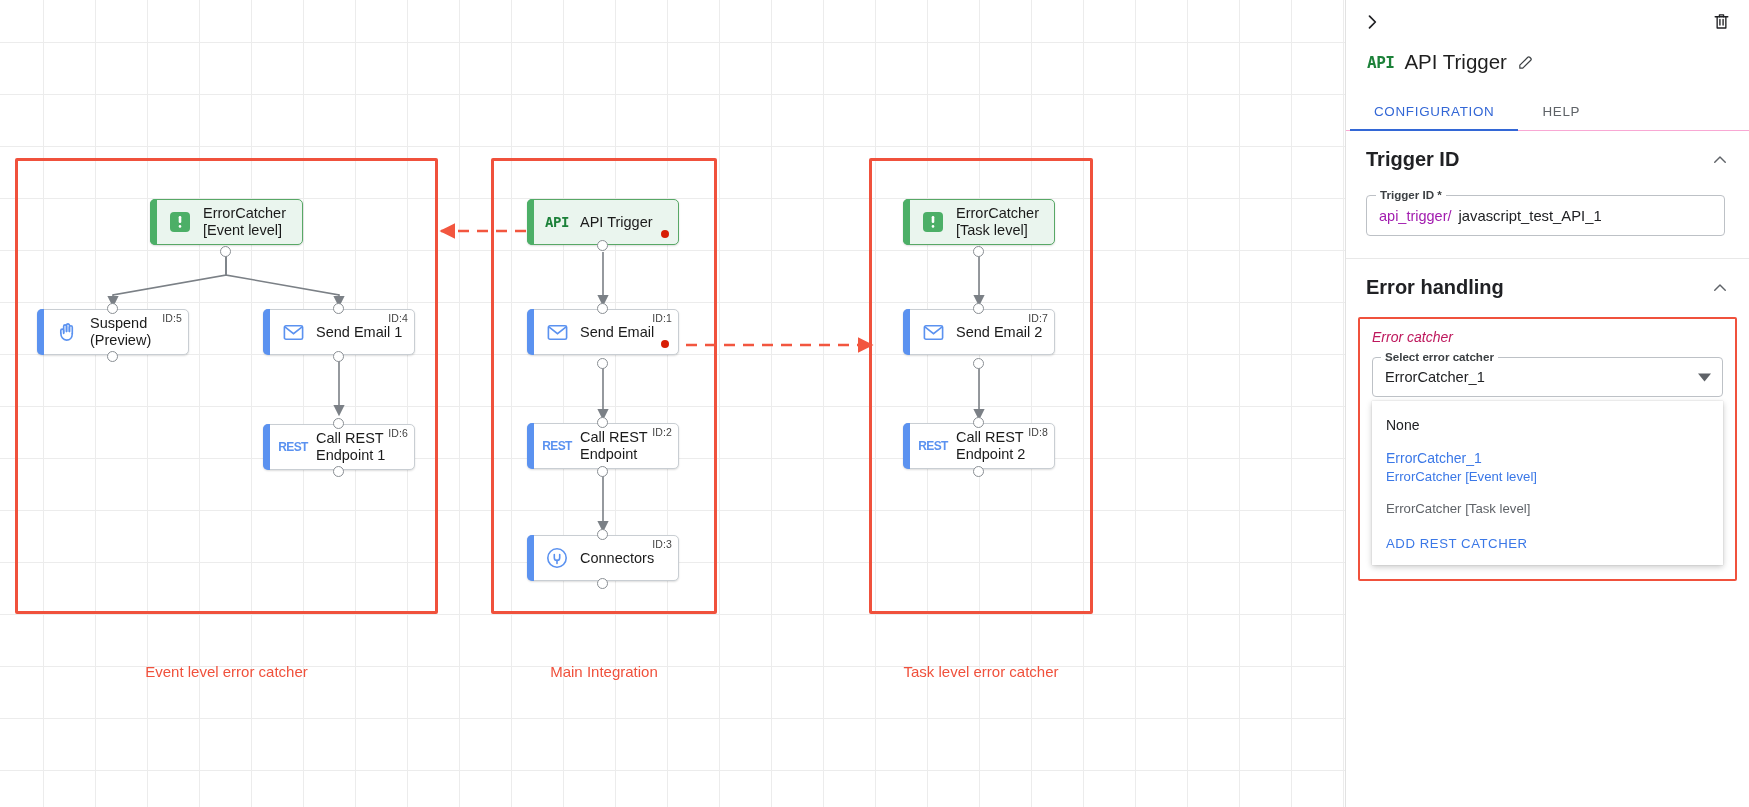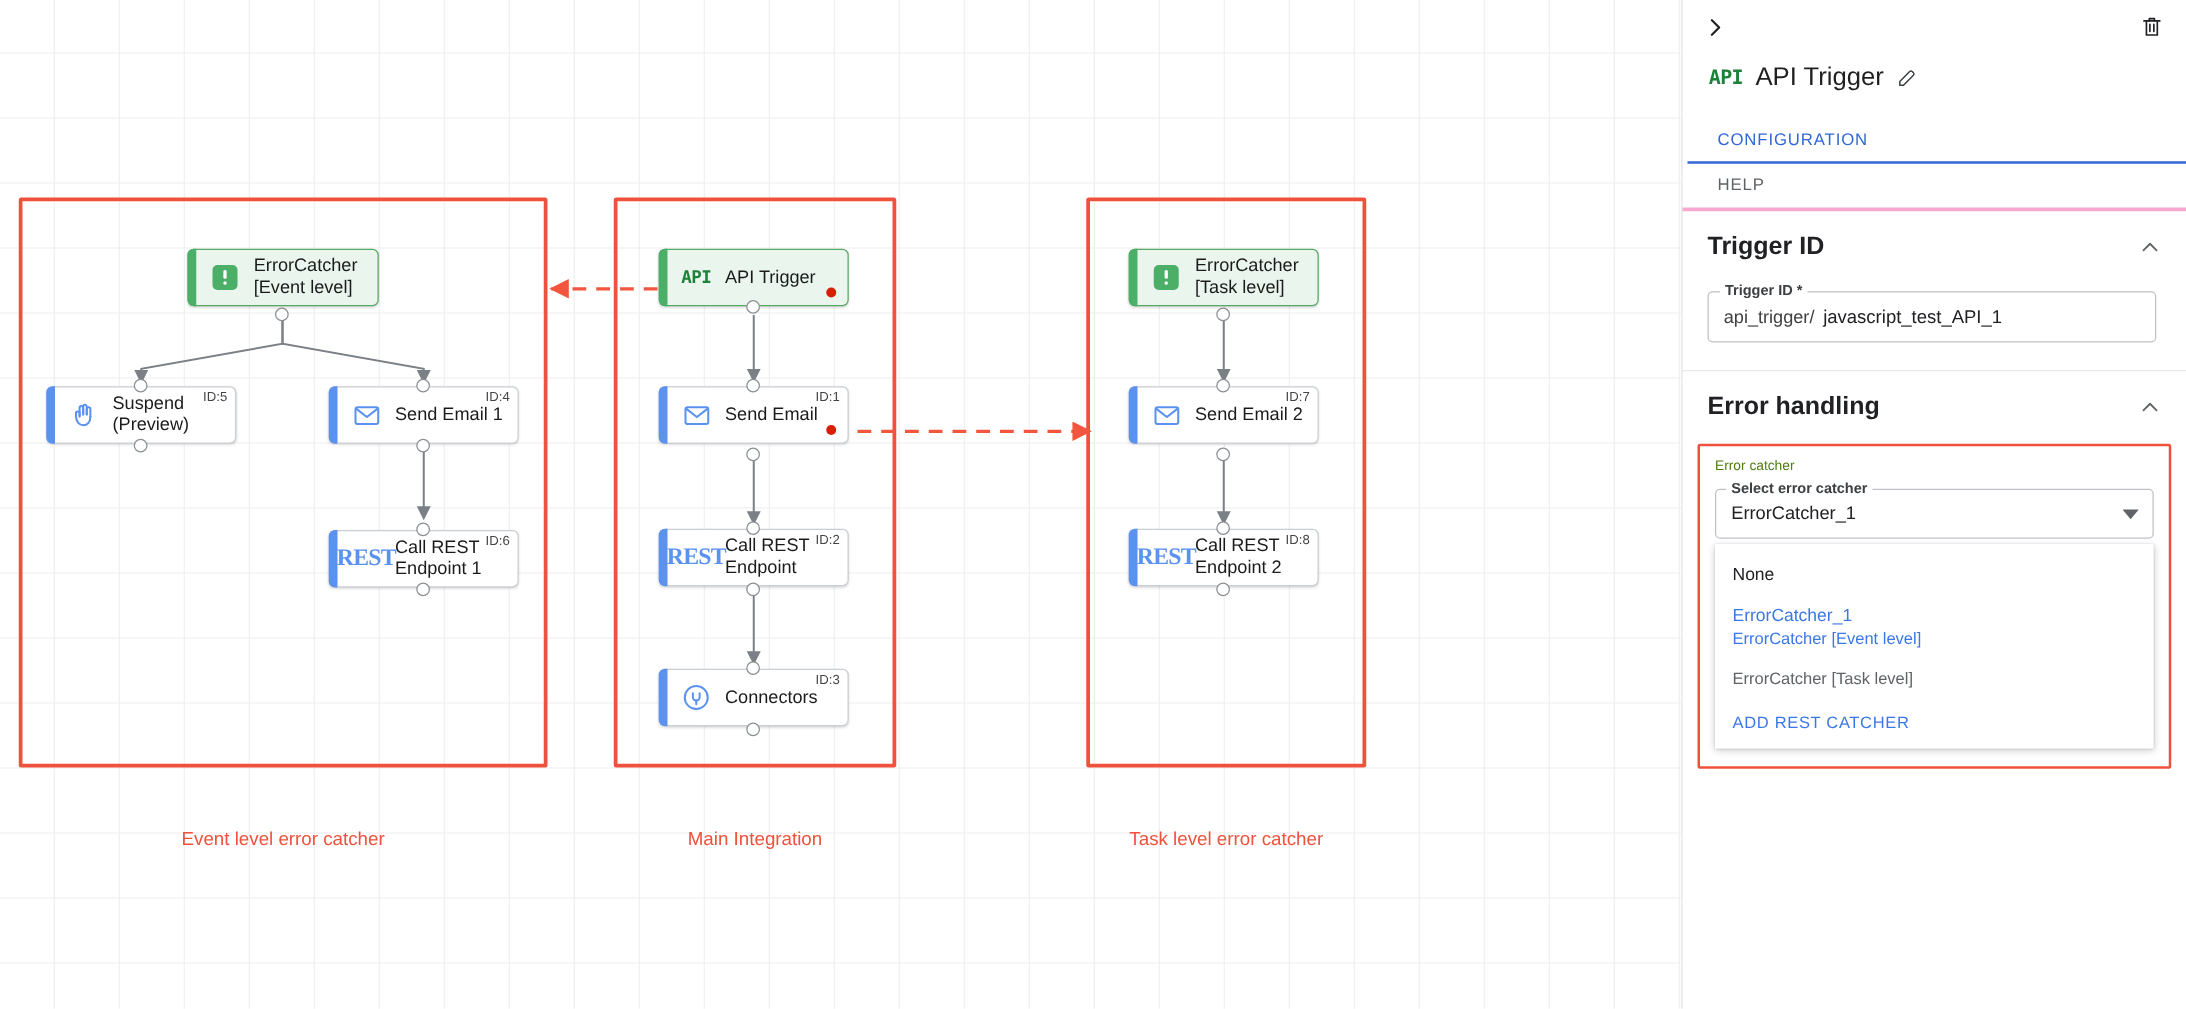--- a/index.html
+++ b/index.html
@@ -94,23 +94,23 @@
     border-radius: 50%;
     background: #ffffff;
   }
   .api-mono {
     font-family: "DejaVu Sans Mono", monospace;
     font-weight: 700;
     font-size: 14px;
     letter-spacing: -0.5px;
   }
   .rest-mono {
-    font-family: Liberation Serif, serif;
+    font-family: Liberation Sans, sans-serif;
     font-weight: 700;
-    font-size: 19px;
+    font-size: 12px;
     color: #5b92f0;
     letter-spacing: -0.6px;
   }
   svg.edges { position: absolute; left: 0; top: 0; width: 1345px; height: 807px; pointer-events: none; }
 
   
   #panel {
     position: relative;
     width: 404px;
     height: 807px;
@@ -139,23 +139,22 @@
     height: 36px;
     gap: 10px;
   }
   .panel-title-row .ttl {
     font-size: 20.5px;
     color: #1f1f1f;
   }
   .tabs {
     display: flex;
     margin-top: 14px;
-    border-bottom: 3px solid #f9a8d4;
+    border-bottom: 1px solid #f9a8d4;
     padding-left: 4px;
-    flex-direction: column;
   }
   .tab {
     padding: 10px 24px 11px;
     font-size: 13.4px;
     letter-spacing: .7px;
     color: #5f6368;
     cursor: pointer;
     position: relative;
   }
   .tab.active { color: #3367d6; }
@@ -185,31 +184,31 @@
   }
   .outlined .legend {
     position: absolute;
     top: -8px; left: 9px;
     background: #fff;
     padding: 0 4px;
     font-size: 11.6px;
     font-weight: bold;
     color: #3c4043;
   }
-  .prefix { color: #404040; font-size: 14.5px; margin-right: 7px; }
+  .prefix { color: #a21caf; font-size: 14.5px; margin-right: 7px; }
   .fieldval { color: #202124; font-size: 14.8px; }
 
   .err-box {
     position: relative;
     margin: 4px 12px 0 12px;
     border: 2.5px solid #f0513c;
     border-radius: 2px;
     padding: 10px 12px 14px 12px;
   }
-  .err-label { font-size: 11px; color: #4d7c0f; margin-bottom: 12px; }
+  .err-label { font-size: 14px; color: #be185d; margin-bottom: 12px; font-style: italic; }
   .select-outlined {
     position: relative;
     border: 1px solid #bdc1c6;
     border-radius: 4px;
     height: 40px;
     display: flex; align-items: center; justify-content: space-between;
     padding: 0 11px 0 12px;
     background: #fff;
     cursor: pointer;
   }

